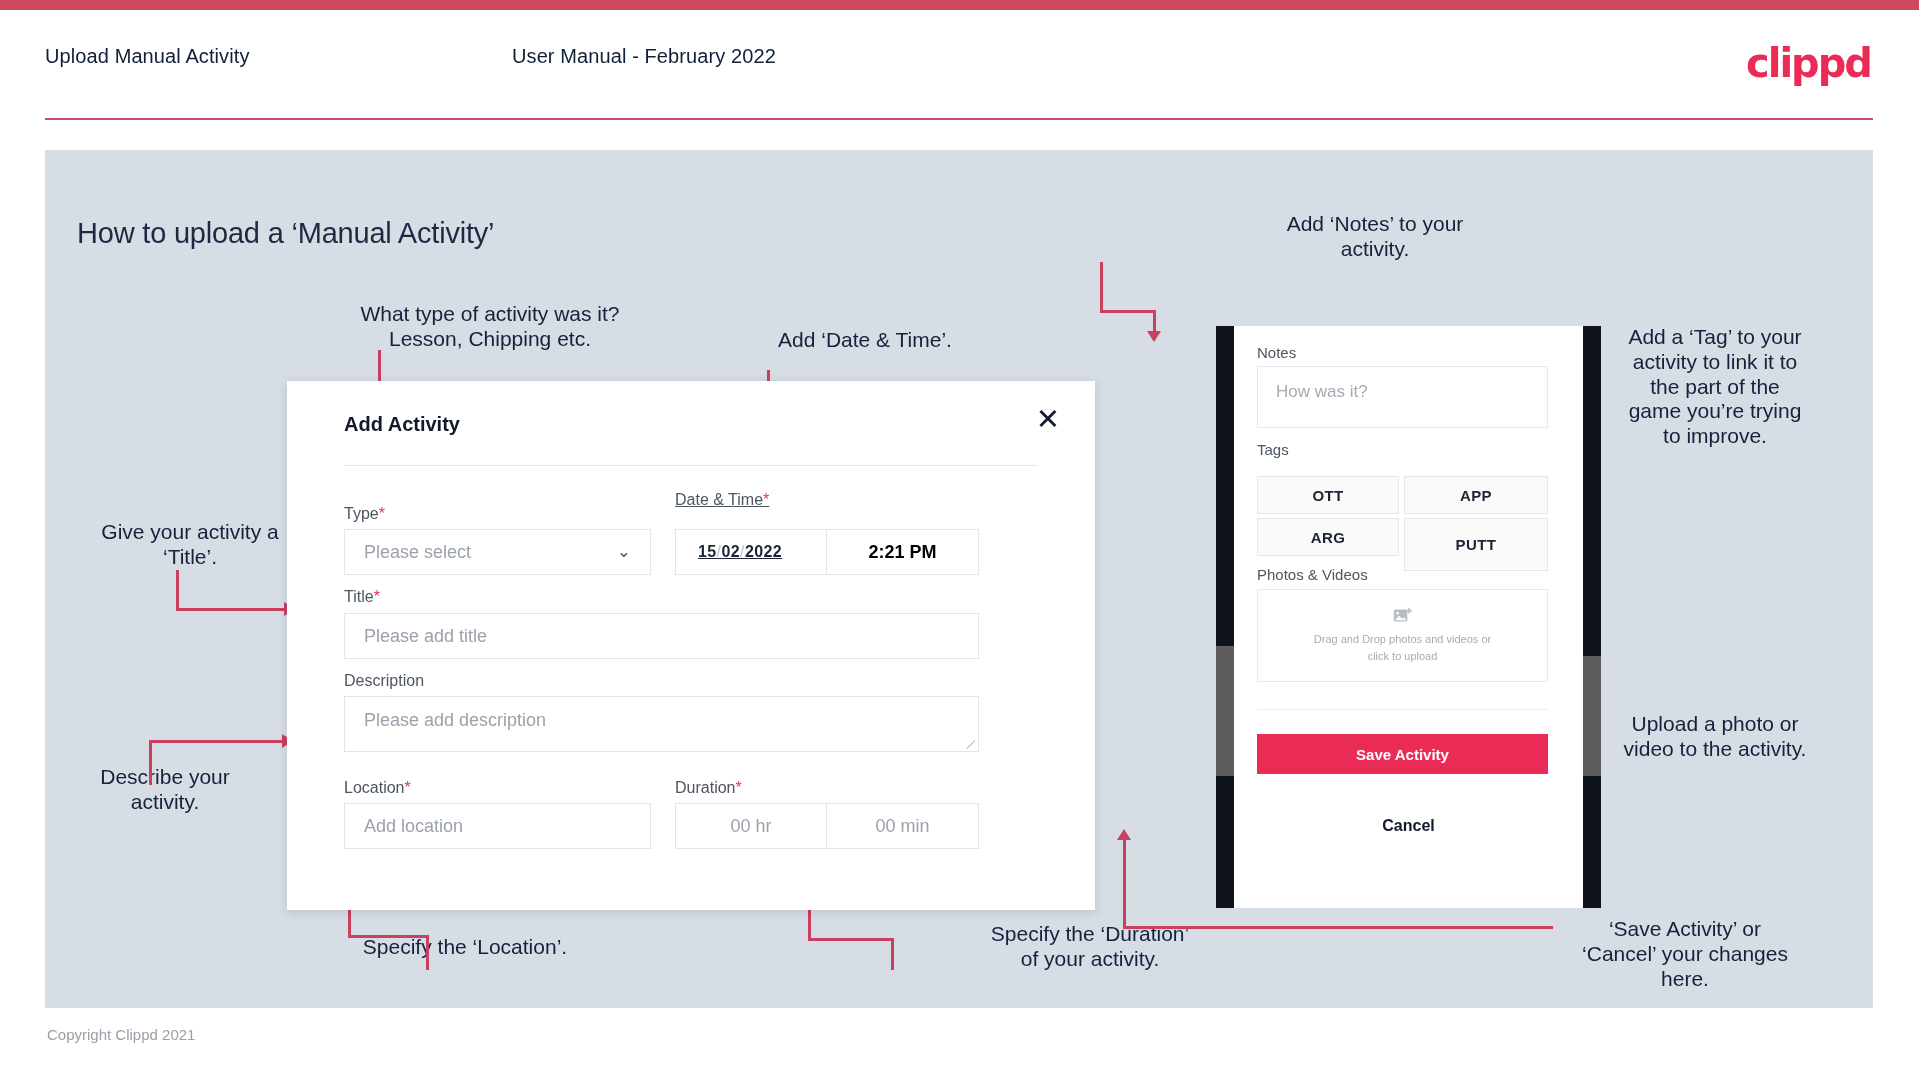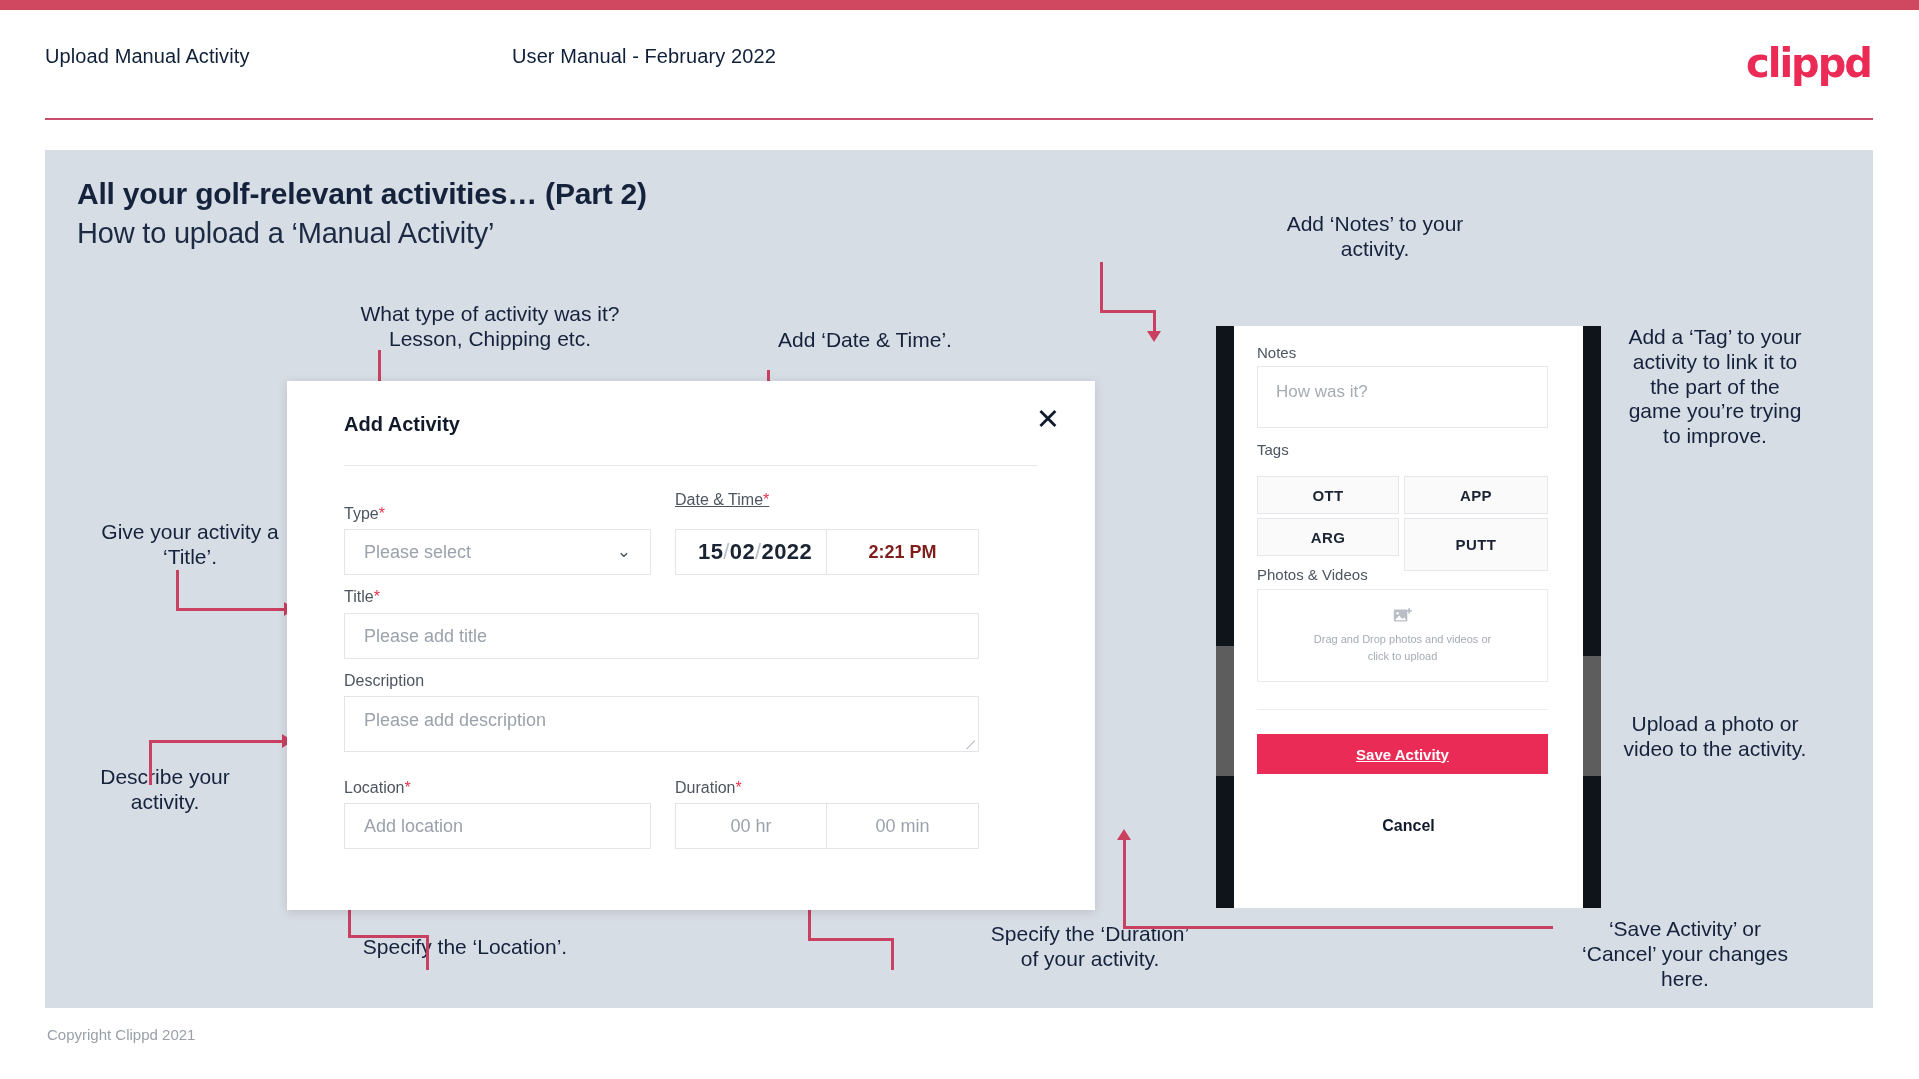--- a/index.html
+++ b/index.html
@@ -95,34 +95,35 @@
   .inputbox {
     position:absolute; background:#fff; border:1px solid #e2e4e8;
     display:flex; align-items:center;
   }
   .ph { color:#9ba2ab; font-size:18px; padding-left:19px; }
   .chev {
     position:absolute; right:19px; top:50%; transform:translateY(-55%);
     color:#4d5560; font-size:17px; font-family:"DejaVu Sans", sans-serif;
   }
   .dateval {
-    font-size:22px; color:#1b2433; padding-left:22px; letter-spacing:.4px;
+    font-size:16px; color:#1b2433; padding-left:22px; letter-spacing:.4px;
     font-weight:bold;
+    text-decoration:underline;
   }
   .dateval .sl { color:#b9bec6; font-weight:400; }
   .cal-icon {
     position:absolute; left:167px; top:50%; transform:translateY(-50%);
     width:16px; height:16px; border:2px solid #b9bec6; border-radius:2px;
   }
   .cal-icon:before {
     content:""; position:absolute; left:-2px; top:-2px; width:16px; height:4px;
     background:#b9bec6;
   }
   .timeval {
-    width:100%; text-align:center; font-size:18px; color:#7f1d1d; font-weight:bold;
+    width:100%; text-align:center; font-size:18px; color:#000000; font-weight:bold;
   }
   .centerval { width:100%; text-align:center; font-size:18px; color:#9ba2ab; }
   .ta-grip {
     position:absolute; right:3px; bottom:2px; width:9px; height:9px;
     background:
       linear-gradient(135deg, transparent 45%, #c9ccd2 45%, #c9ccd2 58%, transparent 58%);
   }
 
   
   .phone {
@@ -155,40 +156,39 @@
     display:flex; flex-direction:column; align-items:center; justify-content:center;
   }
   .dz-text { font-size:11px; color:#a6abb3; text-align:center; line-height:1.5; }
   .dz-icon {
     width:20px; height:17px; position:relative; margin-bottom:7px;
   }
   .m-hr { position:absolute; height:1px; background:#ededef; }
   .save-btn {
     position:absolute; background:#ea2b56; color:#fff;
     display:flex; align-items:center; justify-content:center;
-    font-size:15px; font-weight:bold; cursor:pointer;text-decoration:underline;
+    font-size:15px; font-weight:bold; cursor:pointer;
   }
   .cancel-btn {
     position:absolute; width:100%; text-align:center;
     font-size:16px; font-weight:bold; color:#111a2b; cursor:pointer;
   }
 </style>
 </head>
 <body>
 
 <div id="page">
 
   <div class="topstripe"></div>
   <div class="hdr-title">Upload Manual Activity</div>
   <div class="hdr-sub">User Manual - February 2022</div>
   <div class="logo">clippd</div>
   <div class="hdr-rule"></div>
 
   <div class="slide">
-    <div class="slide-title">All your golf-relevant activities… (Part 2)</div>
     <div class="slide-subtitle">How to upload a ‘Manual Activity’</div>
 
     <div class="anno" style="left:290px; top:152px; width:310px;">What type of activity was it?
 Lesson, Chipping etc.</div>
     <div class="anno" style="left:690px; top:178px; width:260px;">Add ‘Date &amp; Time’.</div>
     <div class="anno" style="left:20px; top:370px; width:250px;">Give your activity a
 ‘Title’.</div>
     <div class="anno" style="left:20px; top:615px; width:200px;">Describe your
 activity.</div>
     <div class="anno" style="left:280px; top:785px; width:280px;">Specify the ‘Location’.</div>

